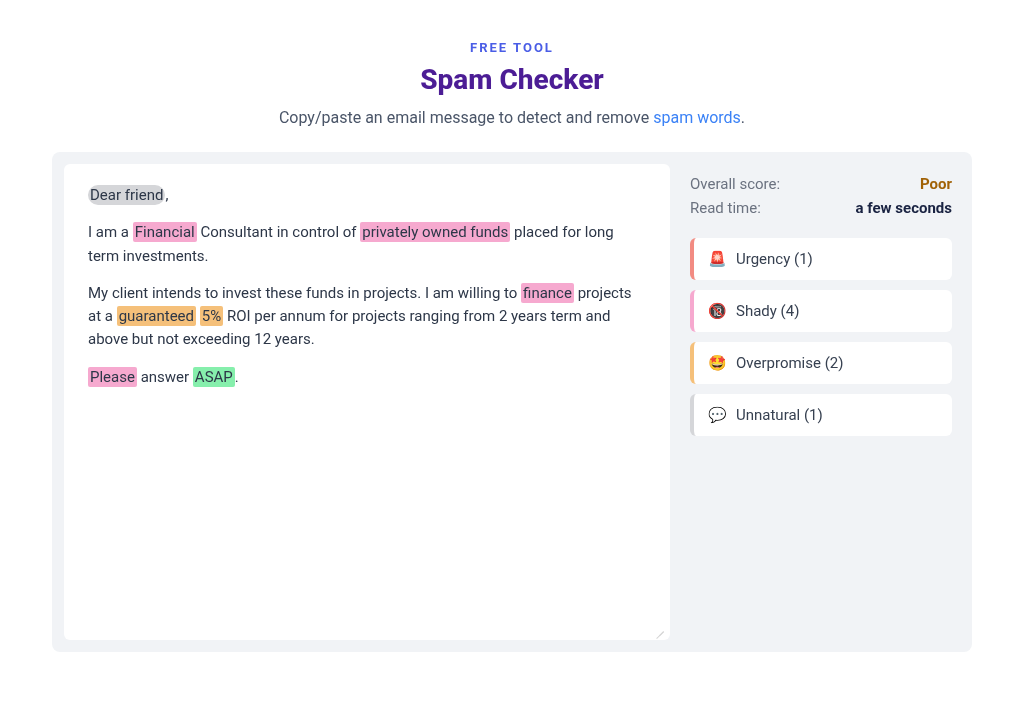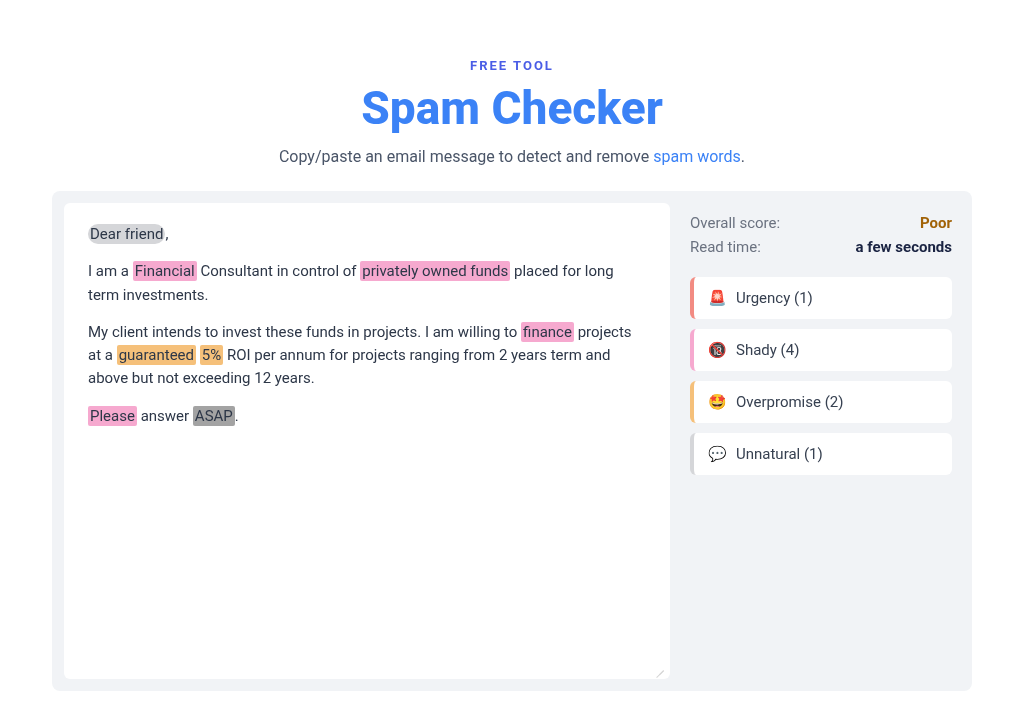--- a/index.html
+++ b/index.html
@@ -2,32 +2,32 @@
 <html><head>
   <meta charset="utf-8">
   <style>
     * { margin: 0; padding: 0; box-sizing: border-box; }
     body {
       font-family: -apple-system, BlinkMacSystemFont, 'Segoe UI', Roboto, sans-serif;
       background: #ffffff;
       color: #2d3748;
       padding: 40px 20px;
     }
-    .container { max-width: 920px; margin: 18px auto; }
+    .container { max-width: 920px; margin: 0 auto; }
     .header { text-align: center; margin-bottom: 25px; }
     .free-tool {
       color: #4a5de6;
       font-size: 13px;
       font-weight: 700;
       letter-spacing: 2px;
       margin-bottom: 8px;
     }
     .title {
-      color: #3b82f6;
-      font-size: 46px;
+      color: #4c1d95;
+      font-size: 28px;
       font-weight: 800;
       margin-bottom: 12px;
     }
     .subtitle {
       color: #4a5568;
       font-size: 16px;
     }
     .subtitle a {
       color: #3b82f6;
       text-decoration: none;
@@ -49,21 +49,21 @@
       overflow-wrap: break-word;
       line-height: 1.55;
       font-size: 15px;
       color: #2d3748;
     }
     .editor-area p { margin-bottom: 14px; }
     .hl { padding: 1px 2px; border-radius: 2px; }
     .hl-unnatural { background: #d5d6d9; border-radius: 10px; }
     .hl-shady { background: #f6a9cf; }
     .hl-overpromise { background: #f5c07a; }
-    .hl-urgency { background: #a3a3a3; }
+    .hl-urgency { background: #86efac; }
     .resize-handle {
       position: absolute;
       bottom: 6px;
       right: 6px;
       width: 12px;
       height: 12px;
       opacity: 0.35;
     }
     .resize-handle::before, .resize-handle::after {
       content: '';

